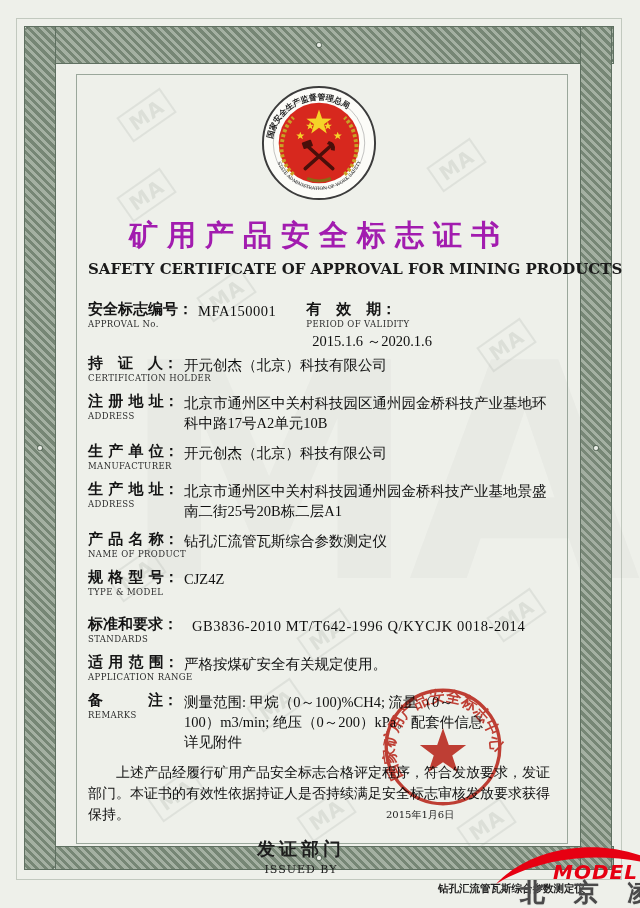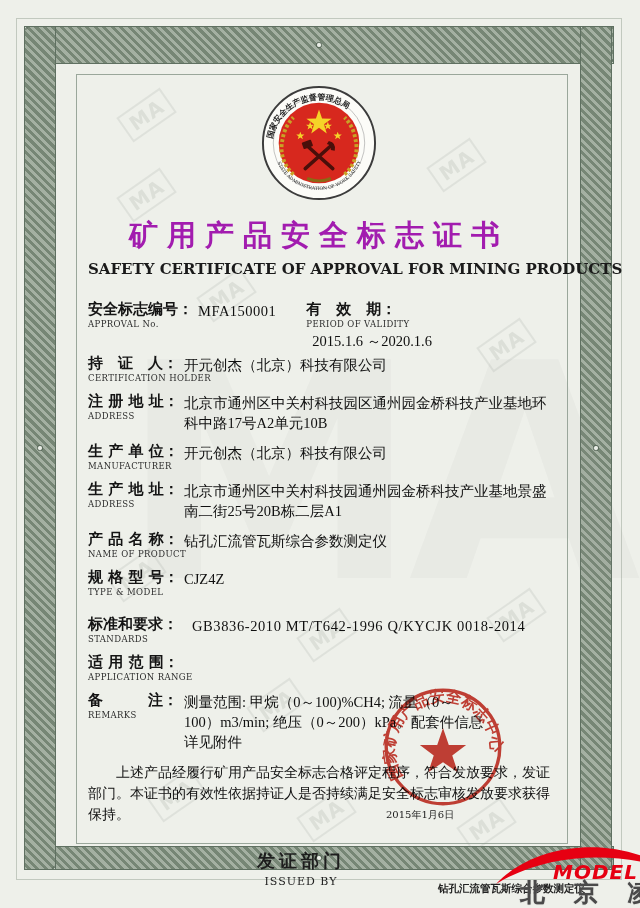--- a/index.html
+++ b/index.html
@@ -64,21 +64,21 @@
   .fields{margin-top:3px;}
   .frow{display:flex; margin-bottom:9px;}
   .frow .flabel{width:96px; flex:none;}
   .frow .fval{flex:1; padding-top:1px;}
   .gap-before{margin-top:18px;gap:8px;}
   .remark-val{max-width:300px;}
   .declaration{
     margin-top:10px; font-size:14px; line-height:1.5; text-indent:2em;
     color:#101010; font-family:"DejaVu Serif","DejaVu Sans",serif;
   }
-  .issued{margin-top:24px; text-align:center; transform:translateX(-18px);}
+  .issued{margin-top:12px; text-align:center; transform:translateX(-18px);}
   .issued-cn{font-size:18px; font-weight:bold; letter-spacing:4px;}
   .issued-en{font-size:11px; font-family:"DejaVu Serif","Liberation Serif",serif; margin-top:2px; letter-spacing:1px;}
   .issue-date{position:absolute; left:386px; top:808px; font-size:10px; color:#1a1a1a; font-family:"DejaVu Serif","DejaVu Sans",serif;}
   .seal{position:absolute; left:382px; top:686px; width:122px; height:122px; opacity:.88; mix-blend-mode:multiply;}
   
   .supervisor{position:absolute; left:438px; top:882px; font-size:10.5px; font-weight:bold; color:#222; white-space:nowrap;}
   .logo-company{
     position:absolute; left:520px; top:876px; font-size:25px; font-weight:bold;
     color:#4a4a4a; letter-spacing:10px; white-space:nowrap; text-shadow:0 0 1px #888;
   }
@@ -230,20 +230,21 @@
           <div class="lbl-en">STANDARDS</div>
         </div>
         <div class="val fval" style="letter-spacing:.6px">GB3836-2010 MT/T642-1996 Q/KYCJK 0018-2014</div>
       </div>
 
       <div class="frow">
         <div class="flabel">
           <div class="lbl-cn">适 用 范 围：</div>
           <div class="lbl-en">APPLICATION RANGE</div>
         </div>
+        <div class="val fval">严格按煤矿安全有关规定使用。</div>
       </div>
 
       <div class="frow">
         <div class="flabel">
           <div class="lbl-cn">备　　　注：</div>
           <div class="lbl-en">REMARKS</div>
         </div>
         <div class="val fval remark-val">测量范围: 甲烷（0～100)%CH4; 流量（0～100）m3/min; 绝压（0～200）kPa。配套件信息详见附件</div>
       </div>
 

